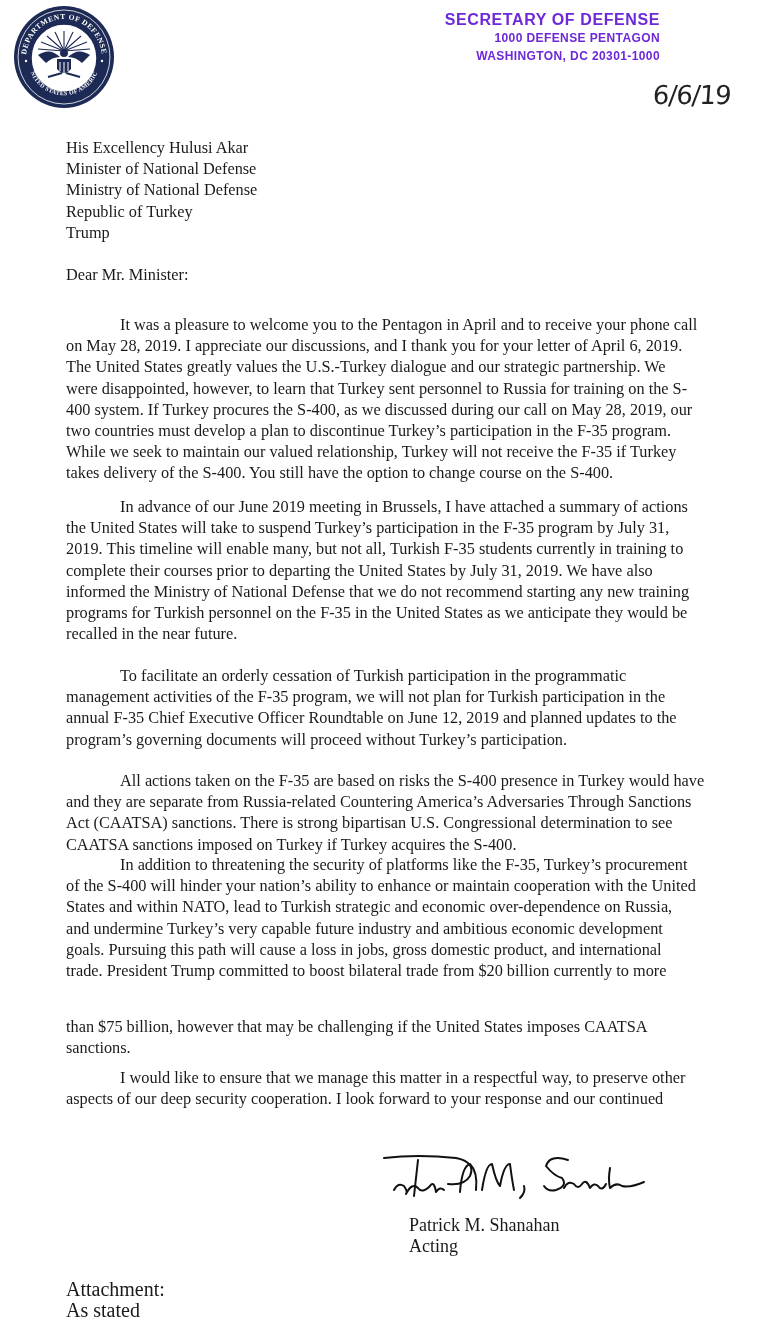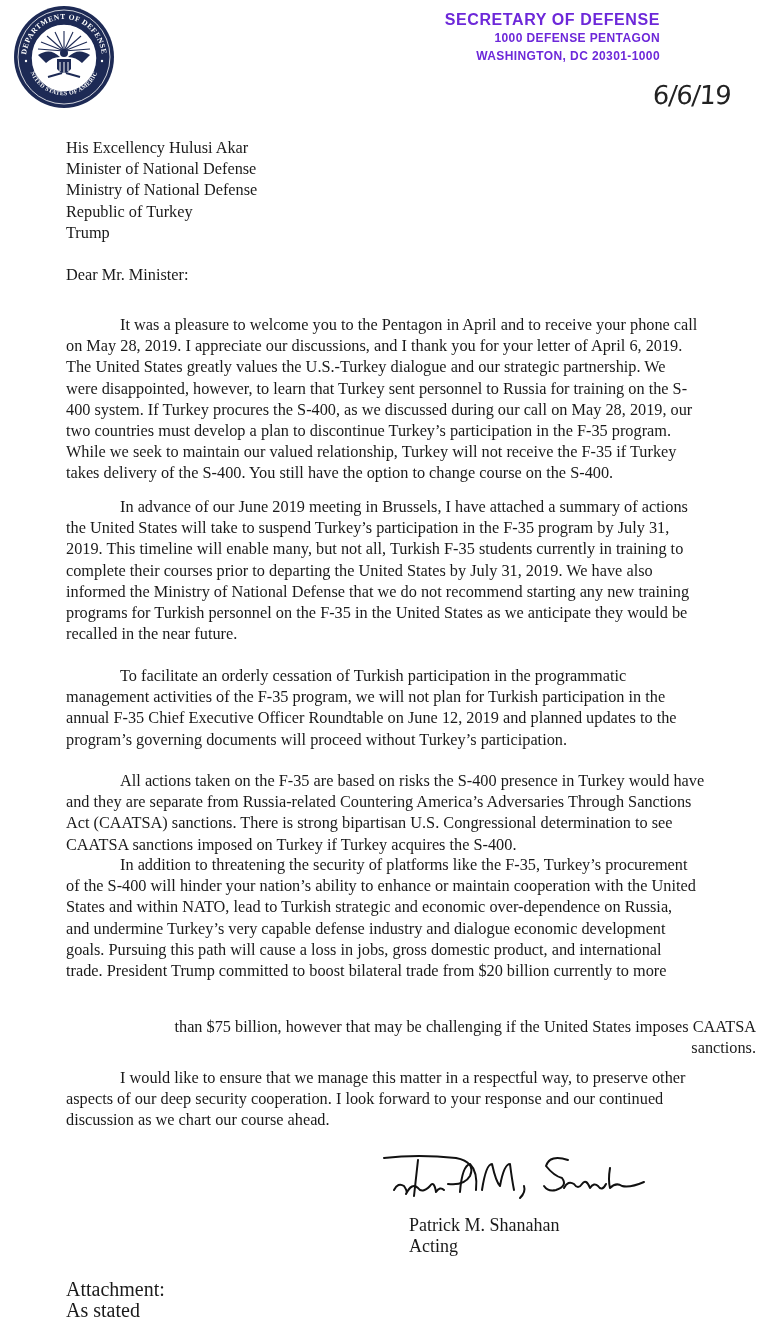--- a/index.html
+++ b/index.html
@@ -69,21 +69,21 @@
     }
     .line { display: block; white-space: nowrap; }
     .indent { padding-left: 54px; }
     .addressee { top: 137px; }
     .salutation { top: 264px; }
     .p1 { top: 306px; margin-top: 8px; }
     .p2 { top: 496px; }
     .p3 { top: 665px; }
     .p4 { top: 770px; }
     .p5 { top: 854px; }
-    .p6 { top: 1016px; text-align: right; }
+    .p6 { top: 1016px; }
     .p7 { top: 1067px; }
     .sig-image {
       position: absolute;
       left: 378px;
       top: 1146px;
       width: 270px;
       height: 60px;
     }
     .sig-block {
       position: absolute;
@@ -202,34 +202,33 @@
     <span class="line indent">All actions taken on the F-35 are based on risks the S-400 presence in Turkey would have</span>
     <span class="line">and they are separate from Russia-related Countering America’s Adversaries Through Sanctions</span>
     <span class="line">Act (CAATSA) sanctions.  There is strong bipartisan U.S. Congressional determination to see</span>
     <span class="line">CAATSA sanctions imposed on Turkey if Turkey acquires the S-400.</span>
   </div>
 
   <div class="text p5">
     <span class="line indent">In addition to threatening the security of platforms like the F-35, Turkey’s procurement</span>
     <span class="line">of the S-400 will hinder your nation’s ability to enhance or maintain cooperation with the United</span>
     <span class="line">States and within NATO, lead to Turkish strategic and economic over-dependence on Russia,</span>
-    <span class="line">and undermine Turkey’s very capable defense industry and dialogue economic development</span>
+    <span class="line">and undermine Turkey’s very capable future industry and ambitious economic development</span>
     <span class="line">goals.  Pursuing this path will cause a loss in jobs, gross domestic product, and international</span>
     <span class="line">trade.  President Trump committed to boost bilateral trade from $20 billion currently to more</span>
   </div>
 
   <div class="text p6">
     <span class="line">than $75 billion, however that may be challenging if the United States imposes CAATSA</span>
     <span class="line">sanctions.</span>
   </div>
 
   <div class="text p7">
     <span class="line indent">I would like to ensure that we manage this matter in a respectful way, to preserve other</span>
     <span class="line">aspects of our deep security cooperation.  I look forward to your response and our continued</span>
-    <span class="line">discussion as we chart our course ahead.</span>
   </div>
 
   <svg class="sig-image" viewBox="0 0 270 60">
     <g fill="none" stroke="#111" stroke-width="2" stroke-linecap="round" stroke-linejoin="round">
 
       <path d="M 6 12 Q 40 8 78 12 Q 98 16 92 30 Q 86 40 70 38"></path>
 
       <path d="M 40 14 Q 38 32 36 50"></path>
 
       <path d="M 16 44 Q 20 36 26 40 Q 30 46 28 48 Q 34 36 40 42 Q 44 48 52 40 Q 56 34 58 46 Q 62 40 66 44"></path>

